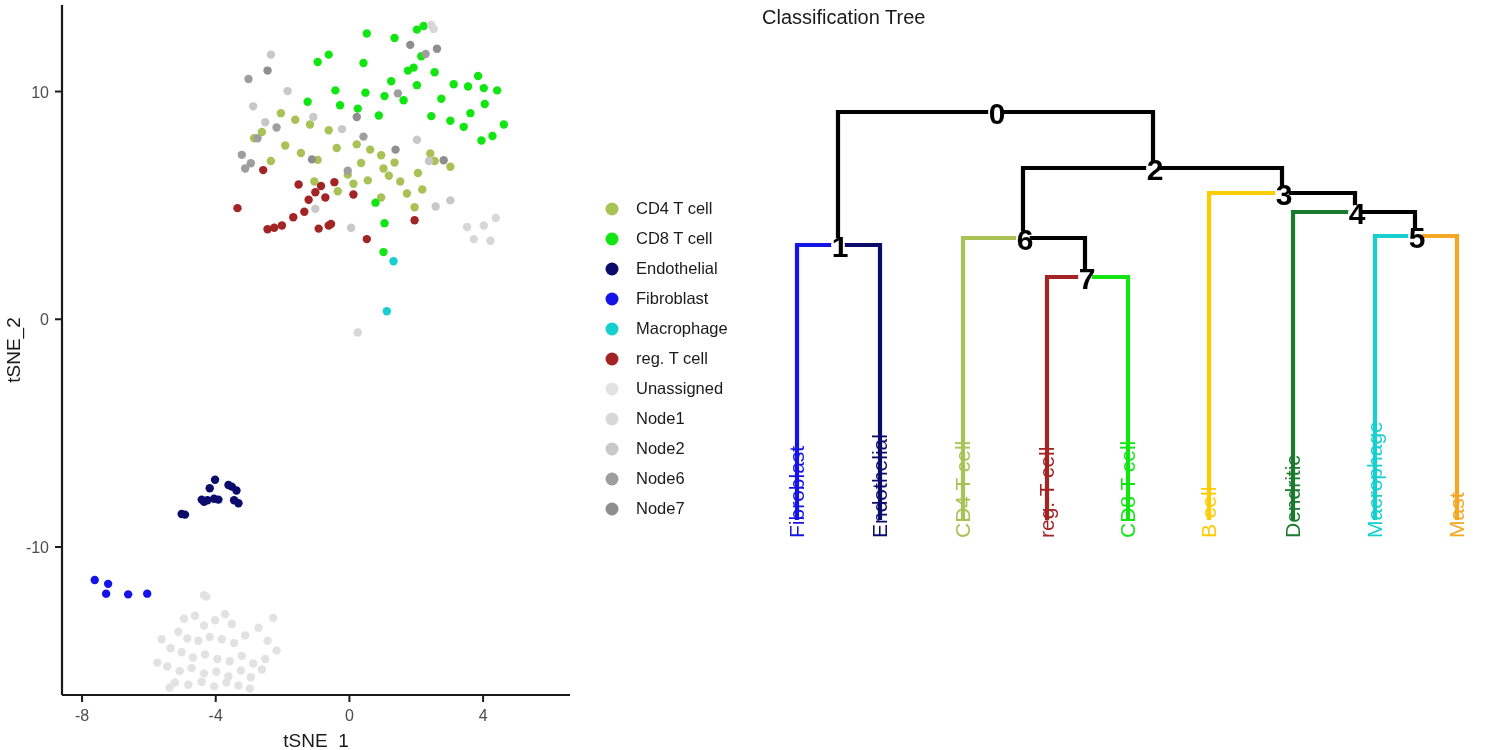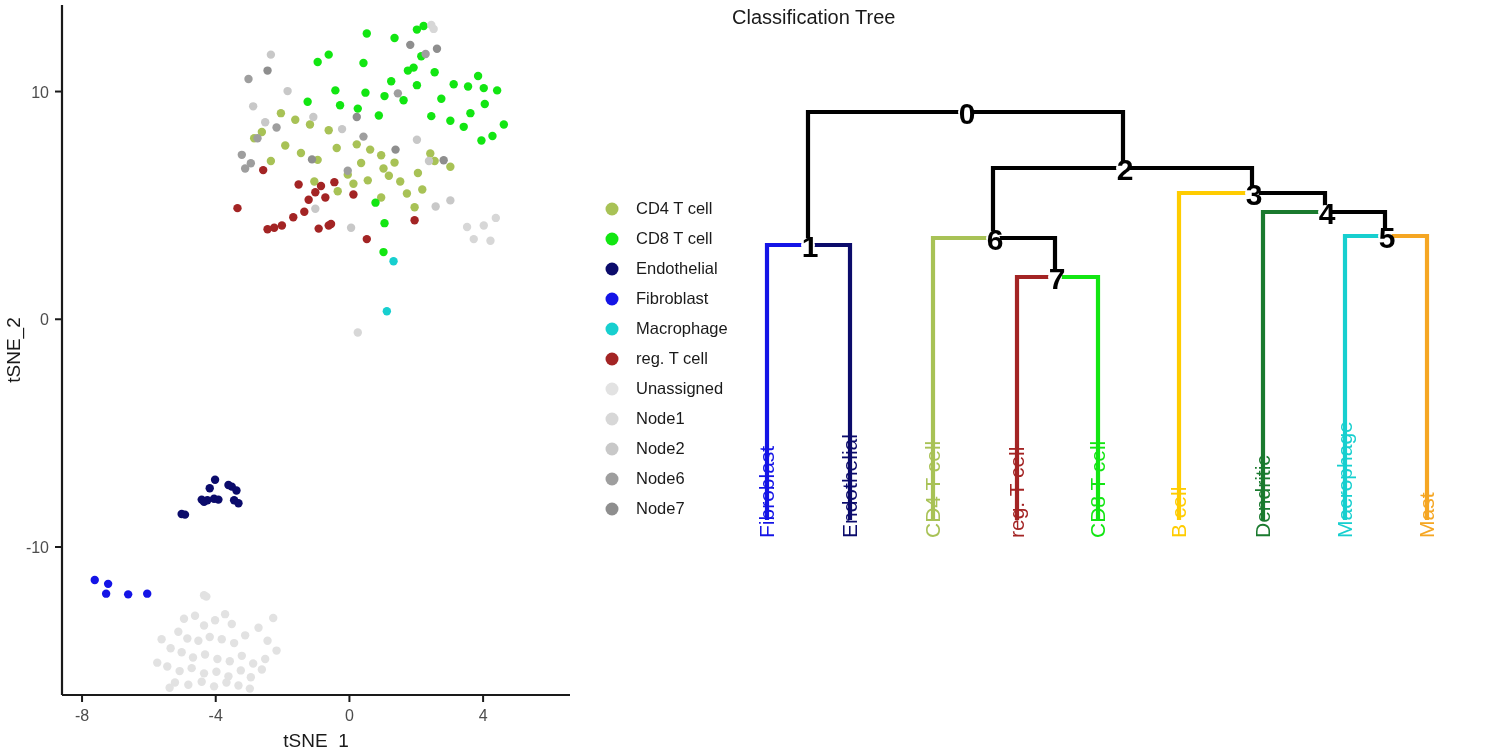--- a/index.html
+++ b/index.html
@@ -4,21 +4,21 @@
 <style>
   html,body{margin:0;padding:0;}
   body{
     width:1500px;height:750px;background:#ffffff;
     font-family:"Liberation Sans", sans-serif;
     overflow:hidden;position:relative;
   }
   #root{position:relative;width:1500px;height:750px;}
   .panel{position:absolute;top:0;}
   #scatter-panel{left:0;width:760px;height:750px;}
-  #tree-panel{left:720px;width:750px;height:750px;}
+  #tree-panel{left:750px;width:750px;height:750px;}
   svg{display:block;}
   .axis-title{font-size:19px;fill:#1a1a1a;}
   .tick-label{font-size:16px;fill:#4d4d4d;}
   .legend-label{font-size:16.5px;fill:#1a1a1a;}
   .tree-title{font-size:20px;fill:#1a1a1a;}
   .node-label{font-size:30px;font-weight:bold;fill:#000000;}
   .leaf-label{font-size:21px;}
 </style>
 </head>
 <body>

